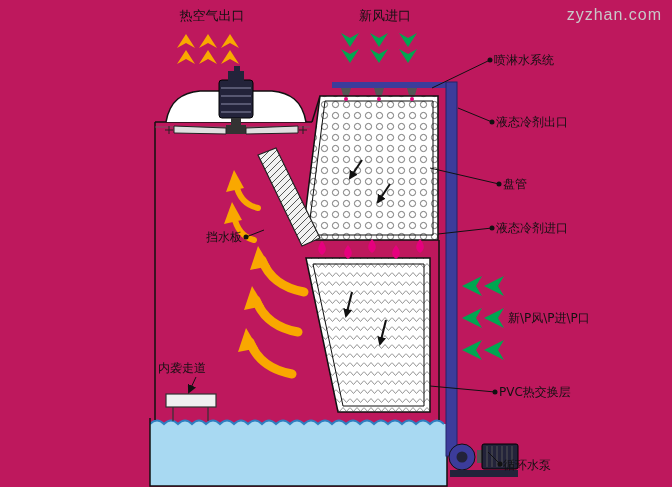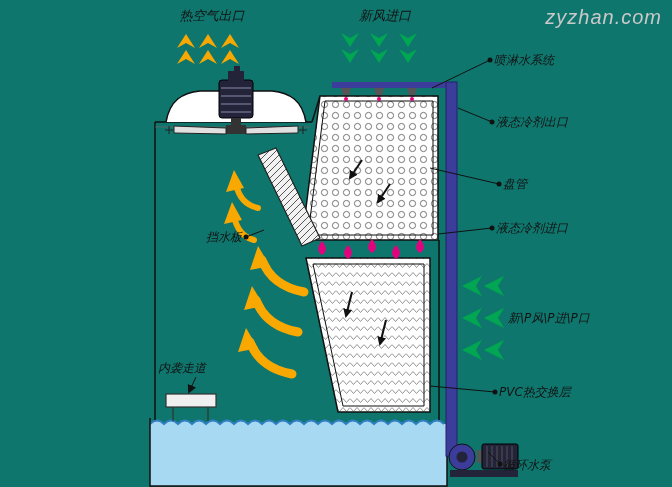--- a/index.html
+++ b/index.html
@@ -1,18 +1,18 @@
 <!DOCTYPE html>
 <html><head>
 <meta charset="utf-8">
 <style>
   html,body{margin:0;padding:0;background:#fff;}
-  .stage{position:relative;width:672px;height:487px;background:#0f766e;overflow:hidden;
-         font-family:"DejaVu Sans",sans-serif;font-style:italic;}
-  .watermark{position:absolute;top:6px;right:10px;font-size:20px;color:#c9c9c9;
+  .stage{position:relative;width:672px;height:487px;background:#be185d;overflow:hidden;
+         font-family:"DejaVu Sans",sans-serif;}
+  .watermark{position:absolute;top:6px;right:10px;font-size:16px;color:#c9c9c9;
              letter-spacing:1px;font-family:"Liberation Sans",sans-serif;}
   svg{position:absolute;left:0;top:0;}
   svg text{font-size:12px;fill:#111;font-family:"DejaVu Sans",sans-serif;}
   svg text.toplabel{font-size:13px;}
 </style>
 </head>
 <body>
 
 <div class="stage">
 

